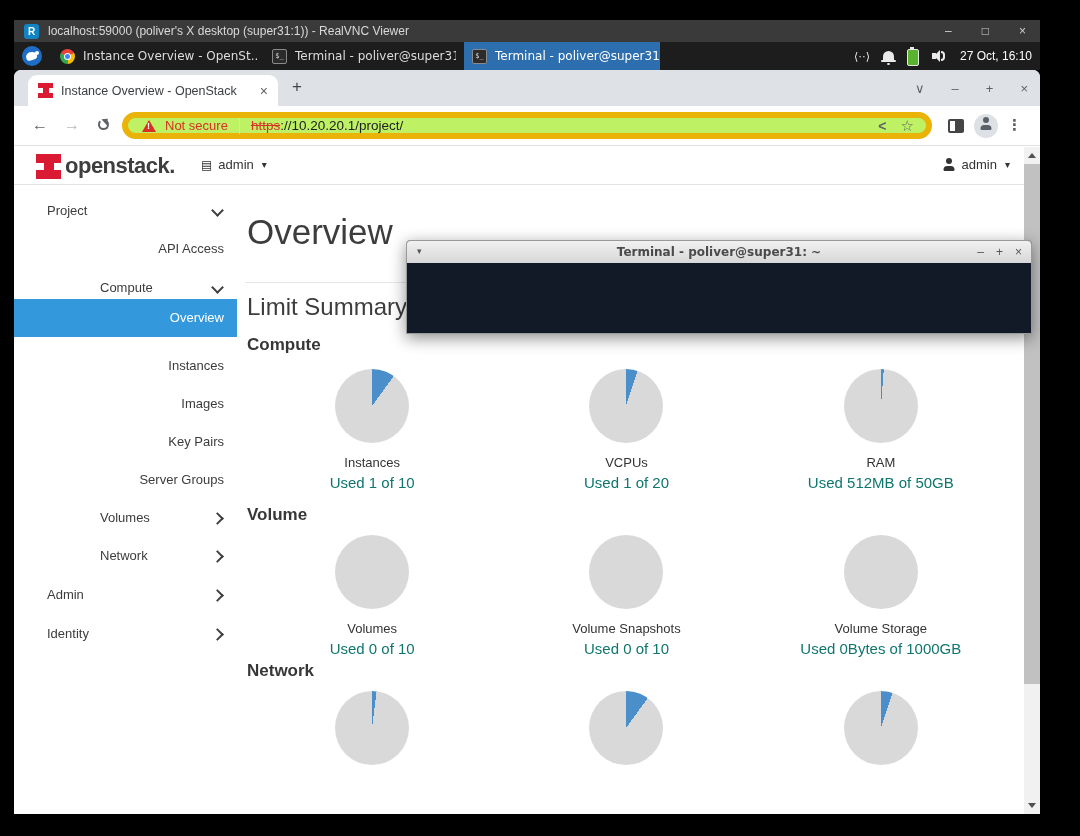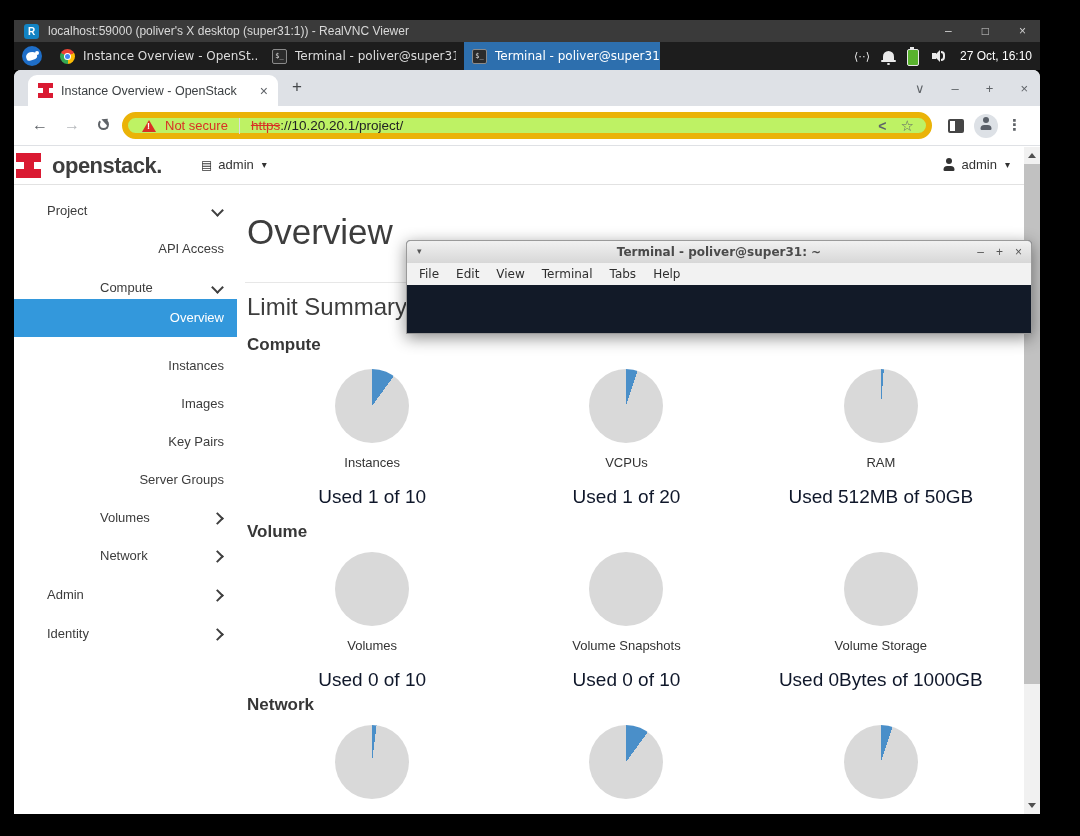--- a/index.html
+++ b/index.html
@@ -93,21 +93,21 @@
                   border-radius:50%;background:#5a6069}
   .person::after{content:"";position:absolute;bottom:0;left:50%;transform:translateX(-50%);width:11px;height:5px;
                  border-radius:6px 6px 2px 2px;background:#5a6069}
   .avatar .person{margin:3px 0 0 5px}
   .person.dark::before,.person.dark::after{background:#333}
   .more-ic{position:absolute;right:18px;top:10px;color:#5f6368;font-size:15px;font-weight:bold}
 
   
   .page{position:absolute;left:0;top:77px;width:1026px;height:667px;background:#fff;overflow:hidden}
   .osheader{position:absolute;left:0;top:0;width:1026px;height:38px;border-bottom:1px solid #e2e2e2;box-sizing:border-box}
-  .logo{position:absolute;left:2px;top:6px;display:flex;align-items:flex-start;gap:11px}
+  .logo{position:absolute;left:22px;top:6px;display:flex;align-items:flex-end;gap:4px}
   .wordmark{font-size:22px;font-weight:bold;color:#3e3e3e;letter-spacing:-0.5px}
   .switcher{position:absolute;left:187px;top:10px;display:flex;align-items:center;gap:6px;font-size:13px;color:#333}
   .menu-list-ic{font-size:12px;color:#333}
   .caret{display:inline-block;font-size:10px;color:#333;margin-left:2px}
   .user-menu{position:absolute;right:30px;top:10px;display:flex;align-items:center;gap:6px;font-size:13px;color:#333}
 
   .sidebar{position:absolute;left:0;top:38px;width:223px;height:629px;background:#fff}
   .side-item{position:absolute;left:0;width:223px;height:28px;line-height:28px;font-size:13px;color:#3c3c3c}
   .lbl-left{position:absolute;left:33px}
   .lbl-mid{position:absolute;left:86px}
@@ -128,21 +128,21 @@
   .hrule{margin-top:30px;border-top:1px solid #e7e7e7;height:0}
   .h2{margin:10px 0 0 2px;font-size:24px;font-weight:400;color:#3d3d3d;line-height:28px}
   .h3{margin:14px 0 0 2px;font-size:17px;font-weight:700;color:#373737;line-height:20px}
   .h3.tight{margin-top:4px}
   .chart-row{display:flex;margin-top:14px}
   .chart-row.row2{margin-top:10px}
   .chart-row.row3{margin-top:10px}
   .figure{flex:1;display:flex;flex-direction:column;align-items:center}
   .pie{width:74px;height:74px;border-radius:50%}
   .fig-label{margin-top:12px;font-size:13px;color:#333}
-  .fig-usage{margin-top:16px;font-size:19px;color:#0f172a}
+  .fig-usage{margin-top:4px;font-size:15px;color:#0f766e}
 
   .scrollbar{position:absolute;right:0;top:0;width:16px;height:667px;background:#f1f1f1}
   .sb-arrow{position:absolute;left:4px;width:0;height:0;border-left:4px solid transparent;border-right:4px solid transparent}
   .sb-up{top:6px;border-bottom:5px solid #505050}
   .sb-down{bottom:6px;border-top:5px solid #505050}
   .sb-thumb{position:absolute;left:0;top:17px;width:16px;height:520px;background:#c1c1c1}
 
   
   .terminal{position:absolute;left:406px;top:240px;width:626px;height:94px;z-index:40;
             border:1px solid #9a9a9a;border-radius:4px 4px 0 0;box-sizing:border-box;
@@ -367,21 +367,13 @@
 <div class="terminal">
   <div class="term-titlebar">
     <span class="term-shade">▾</span>
     <span class="term-title">Terminal - poliver@super31: ~</span>
     <span class="term-controls">
       <span>–</span>
       <span>+</span>
       <span>×</span>
     </span>
   </div>
-  <div class="term-menubar">
-    <span>File</span>
-    <span>Edit</span>
-    <span>View</span>
-    <span>Terminal</span>
-    <span>Tabs</span>
-    <span>Help</span>
-  </div>
 </div>
 
 </body></html>

